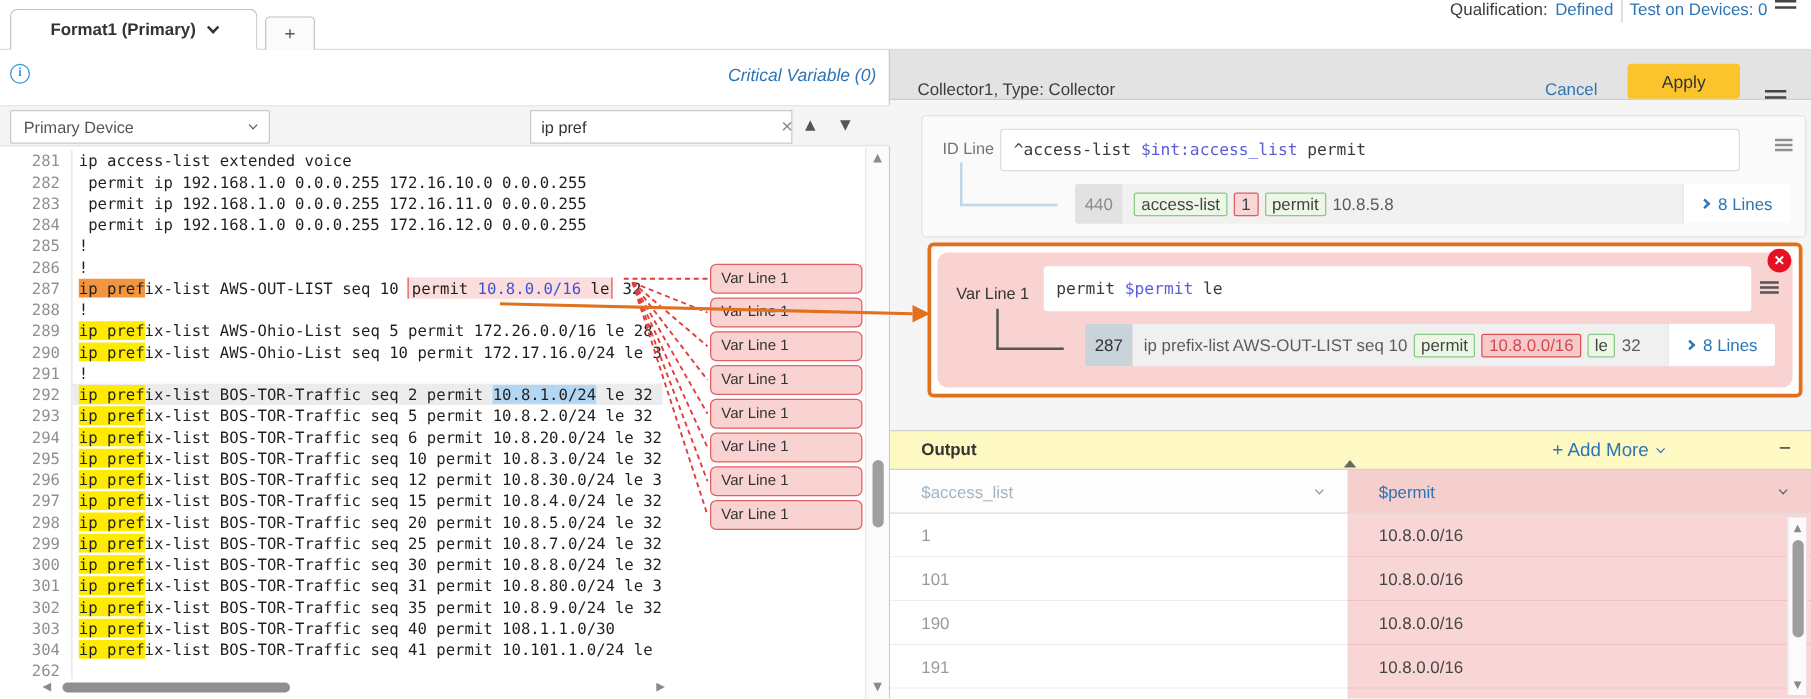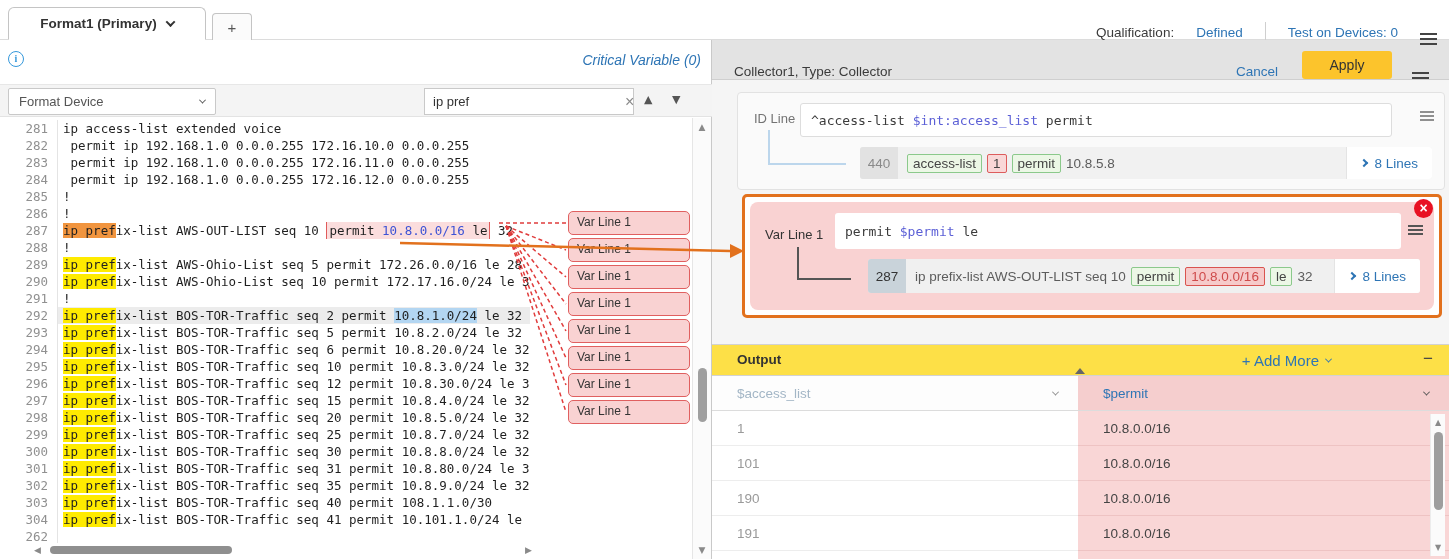--- a/index.html
+++ b/index.html
@@ -16,21 +16,21 @@
   .tab.active { left:8px; width:198px; height:33px; gap:10px; font-size:13.5px; font-weight:bold; color:#333;
                 border-bottom:1px solid #fff; }
   .tab.plus { left:212px; width:40px; height:27px; background:#fbfbfb; border-radius:4px 4px 0 0;
               font-size:15px; color:#555; }
   .chev { display:inline-block; width:7px; height:7px; border-right:2px solid #333; border-bottom:2px solid #333;
           transform:rotate(45deg) translate(-1px,-1px); }
   .chev.small { width:5px; height:5px; border-width:1.5px; }
   .chev.blue { border-color:#2e75b5; }
   .chev.gray { border-color:#8d8d8d; }
   .chev.dim  { border-color:#555; }
-  .topbar-right { position:absolute; right:12px; top:0; height:40px; display:flex; align-items:flex-end; gap:22px;
+  .topbar-right { position:absolute; right:12px; top:0; height:40px; display:flex; align-items:flex-start; gap:6px;
                   font-size:13.5px; }
   .blue { color:#2e75b5; text-decoration:none; cursor:pointer; }
   .vdiv { width:1px; height:18px; background:#cfcfcf; }
   .hamburger { position:relative; width:17px; height:2px; background:#444;
                box-shadow:0 5px 0 #444, 0 -5px 0 #444; display:inline-block; }
   .hamburger.light { background:#8f8f8f; box-shadow:0 4px 0 #8f8f8f, 0 -4px 0 #8f8f8f; width:14px; }
   .hamburger.mid { background:#555; box-shadow:0 4px 0 #555, 0 -4px 0 #555; width:15px; }
 
   
   .left-panel { position:absolute; left:0; top:40px; width:712px; height:519px; background:#fff;
@@ -126,21 +126,21 @@
              color:#fff; font-size:14px; font-weight:bold; text-align:center; line-height:18px; cursor:pointer; z-index:3; }
   .varline-label { position:absolute; left:20px; top:30px; font-size:13px; color:#333; }
   .orange-panel .pattern-input { left:90px; top:16px; width:566px; height:36px; border:none; }
   .orange-panel .menu { position:absolute; right:16px; top:32px; }
   .elbow-dark { position:absolute; left:52px; top:50px; width:54px; height:33px;
                 border-left:2px solid #555; border-bottom:2px solid #555; }
   .orange-panel .sample-row { left:107px; top:62px; width:552px; height:34px; background:#f0f0f0; }
   .orange-panel .lineno-cell { background:#c9d3da; color:#333; }
 
   
-  .output-header { position:absolute; left:0; top:304px; width:737px; height:32px; background:#fde047;
+  .output-header { position:absolute; left:0; top:304px; width:737px; height:32px; background:#fef9c3;
                    border-top:1px solid #d2d2d2; border-bottom:1px solid #d2d2d2; }
   .output-title { position:absolute; left:25px; top:7px; font-size:13.5px; font-weight:bold; color:#333; }
   .collapse-icon { position:absolute; left:50%; top:6px; transform:translateX(-50%); width:12px; cursor:pointer; }
   .collapse-icon .bar { width:11px; height:2px; background:#666; margin:0 auto 2px; }
   .collapse-icon .tri { width:0; height:0; margin:0 auto; border-left:5px solid transparent;
                         border-right:5px solid transparent; border-bottom:6px solid #666; }
   .add-more { position:absolute; right:118px; top:7px; font-size:15px; display:flex; align-items:center; gap:7px; }
   .minus-btn { position:absolute; right:16px; top:4px; font-size:17px; color:#444; cursor:pointer; }
 
   .col-headers { position:absolute; left:0; top:336px; width:737px; height:35px; display:flex; font-size:13.5px; }
@@ -183,21 +183,21 @@
       <span class="hamburger"></span>
     </div>
   </header>
 
   <section class="left-panel">
     <span class="info-icon">i</span>
     <a class="critical-link blue">Critical Variable (0)</a>
 
     <div class="filter-row">
       <div class="device-select">
-        <span>Format Device</span>
+        <span>Primary Device</span>
         <span class="chev small dim"></span>
       </div>
       <div class="search-wrap">
         <input type="text" value="ip pref" style="">
         <span class="search-clear">×</span>
       </div>
       <span class="nav-arrow up icon-font">▲</span>
       <span class="nav-arrow down icon-font">▼</span>
     </div>
 

